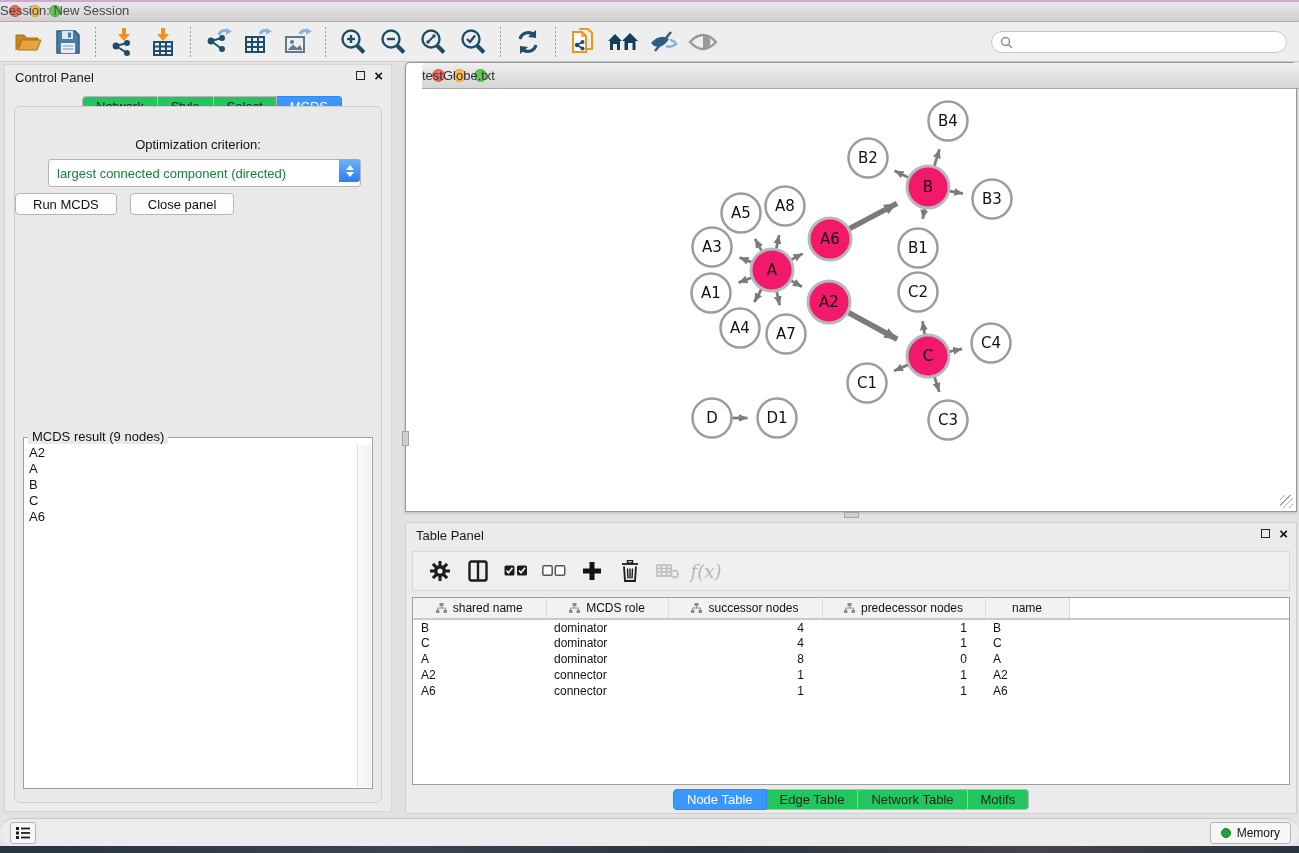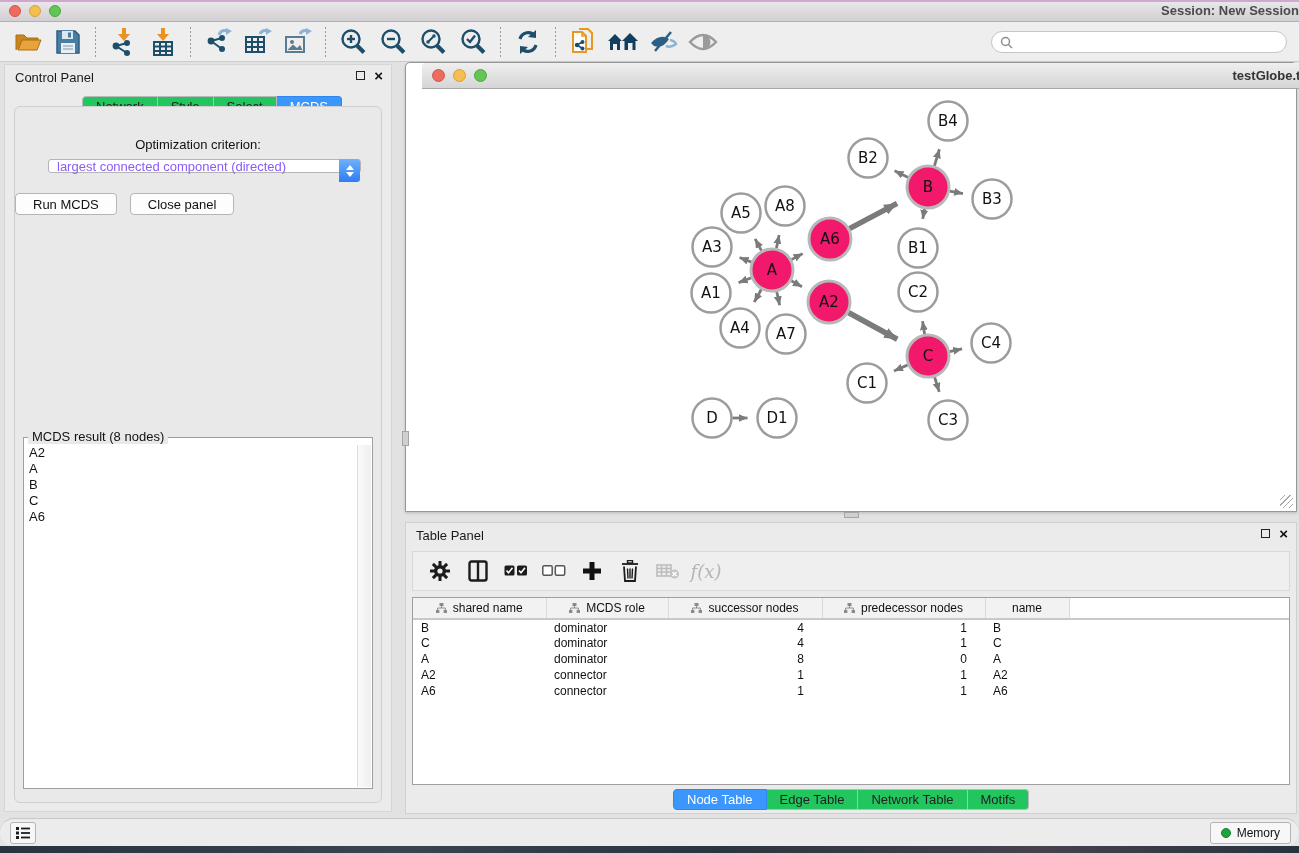--- a/index.html
+++ b/index.html
@@ -10,21 +10,21 @@
   
   #titlebar { left:0; top:0; width:1299px; height:22px;
     background:linear-gradient(#ece9ec,#d2cfd2); border-bottom:1px solid #b2b0b2; }
   #titlebar::before { content:""; position:absolute; left:0; top:0; width:100%; height:2px; background:#cfa9cd; }
   .lights { position:absolute; top:4px; display:flex; gap:8px; }
   #titlebar .lights { left:9px; top:5px; }
   .light { width:12px; height:12px; border-radius:50%; }
   .light.red { background:#ed6b5f; border:1px solid #d35548; }
   .light.yellow { background:#f5bf4f; border:1px solid #d6a13d; }
   .light.green { background:#62c554; border:1px solid #4aa73e; }
-  .win-title { position:absolute; left:0; right:0; top:3px; text-align:right; font-size:13px; color:#4a4a4a;font-weight:bold; }
+  .win-title { position:absolute; left:0; right:0; top:3px; text-align:left; font-size:13px; color:#4a4a4a; }
 
   
   #main-toolbar { left:0; top:22px; width:1299px; height:40px; background:#efeeef;
     border-bottom:1px solid #cccccc; display:flex; align-items:center; padding:0 8px; }
   .tb-sep { width:1px; height:30px; margin:0 7px; background-image:linear-gradient(#9a9a9a 40%, transparent 40%); background-size:1px 4px; }
   .tb-btn { width:40px; height:32px; display:flex; align-items:center; justify-content:center; }
   .tb-btn svg { display:block; }
   #search-wrap { margin-left:auto; margin-right:4px; position:relative; }
   #search-input { width:296px; height:22px; border:1px solid #c6c6c6; border-radius:12px; background:#fff;
     padding:0 10px 0 26px; font-size:12px; outline:none; }
@@ -43,22 +43,22 @@
   .tab-row { position:absolute; display:flex; }
   #cp-tabs { left:77px; top:31px; }
   .tab { height:21px; background:#22c55e; border:1px solid #b9b9b9; border-left-width:0;
     font-size:13px; color:#222; display:flex; align-items:center; justify-content:center; padding:0 13px; }
   .tab:first-child { border-left-width:1px; border-radius:4px 0 0 4px; }
   .tab:last-child { border-radius:0 4px 4px 0; }
   .tab.active { background:#3b97fd; border-color:#2f86ec; color:#fff; }
   #cp-content { position:absolute; left:9px; right:9px; top:41px; bottom:8px;
     background:#e9e9e9; border:1px solid #cfcfcf; border-radius:6px; }
   #opt-label { position:absolute; left:0; right:0; top:30px; text-align:center; font-size:13px; color:#111; }
-  #criterion-select { position:absolute; left:33px; top:52px; width:313px; height:14px; background:#fff;
-    border:1px solid #b5b5b5; border-radius:3px; font-size:13px; color:#8b5cf6; display:flex; align-items:center; padding-left:8px; }
+  #criterion-select { position:absolute; left:33px; top:52px; width:313px; height:28px; background:#fff;
+    border:1px solid #b5b5b5; border-radius:3px; font-size:13px; color:#15803d; display:flex; align-items:center; padding-left:8px; }
   #criterion-stepper { position:absolute; right:0; top:-1px; width:21px; height:23px; border-radius:0 3px 3px 0;
     background:linear-gradient(#6eb1fc,#2f7cf6); display:flex; flex-direction:column; align-items:center; justify-content:center; gap:2px; }
   .chev { width:0; height:0; border-left:4px solid transparent; border-right:4px solid transparent; }
   .chev.up { border-bottom:5px solid #fff; }
   .chev.down { border-top:5px solid #fff; }
   .cp-btn-row { position:absolute; left:0; right:0; top:86px; display:flex; gap:13px; }
   .push-btn { height:22px; background:#fdfdfd; border:1px solid #b5b5b5; border-radius:4px;
     font-size:13px; color:#111; padding:0 17px; display:flex; align-items:center; }
   #mcds-fieldset { position:absolute; left:8px; right:8px; top:330px; bottom:13px;
     border:1px solid #9f9f9f; background:#fff; }
@@ -304,21 +304,21 @@
         <span id="criterion-stepper">
           <span class="chev up"></span>
             <span class="chev down"></span>
         </span>
       </div>
       <div class="cp-btn-row">
         <div class="push-btn">Run MCDS</div>
         <div class="push-btn">Close panel</div>
       </div>
       <div id="mcds-fieldset">
-        <span id="mcds-legend">MCDS result (8 nodes)</span>
+        <span id="mcds-legend">MCDS result (9 nodes)</span>
         <div id="mcds-list">
             <div class="mcds-item">A2</div>
             <div class="mcds-item">A</div>
             <div class="mcds-item">B</div>
             <div class="mcds-item">C</div>
             <div class="mcds-item">A6</div>
           </div>
         <div id="mcds-scrollbar"></div>
       </div>
     </div>

